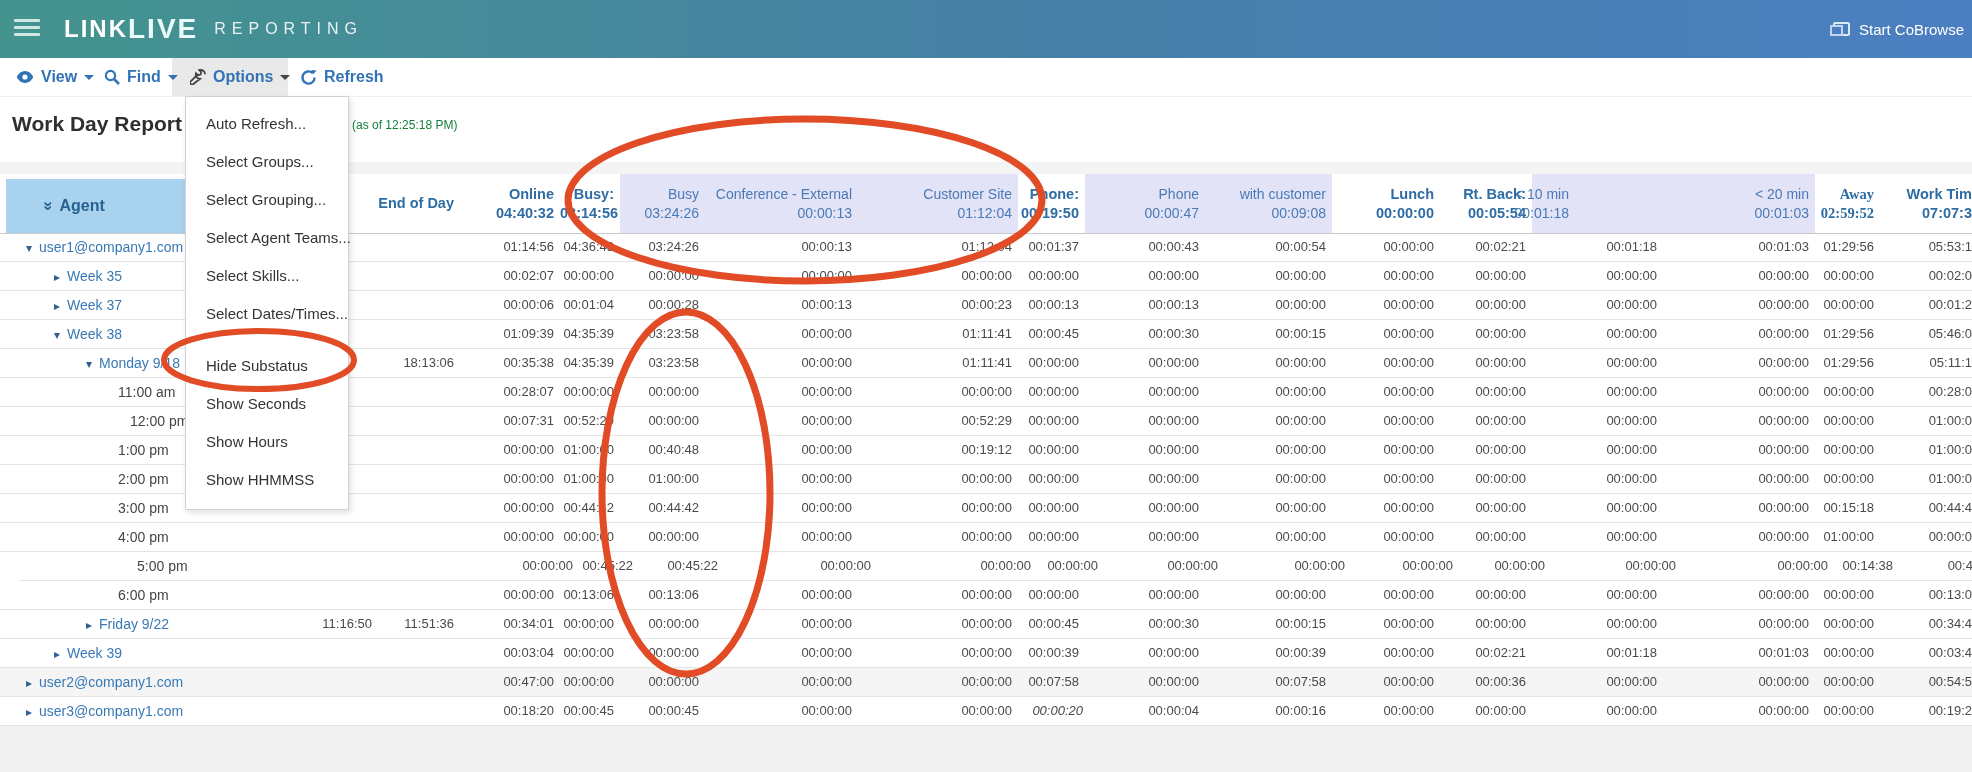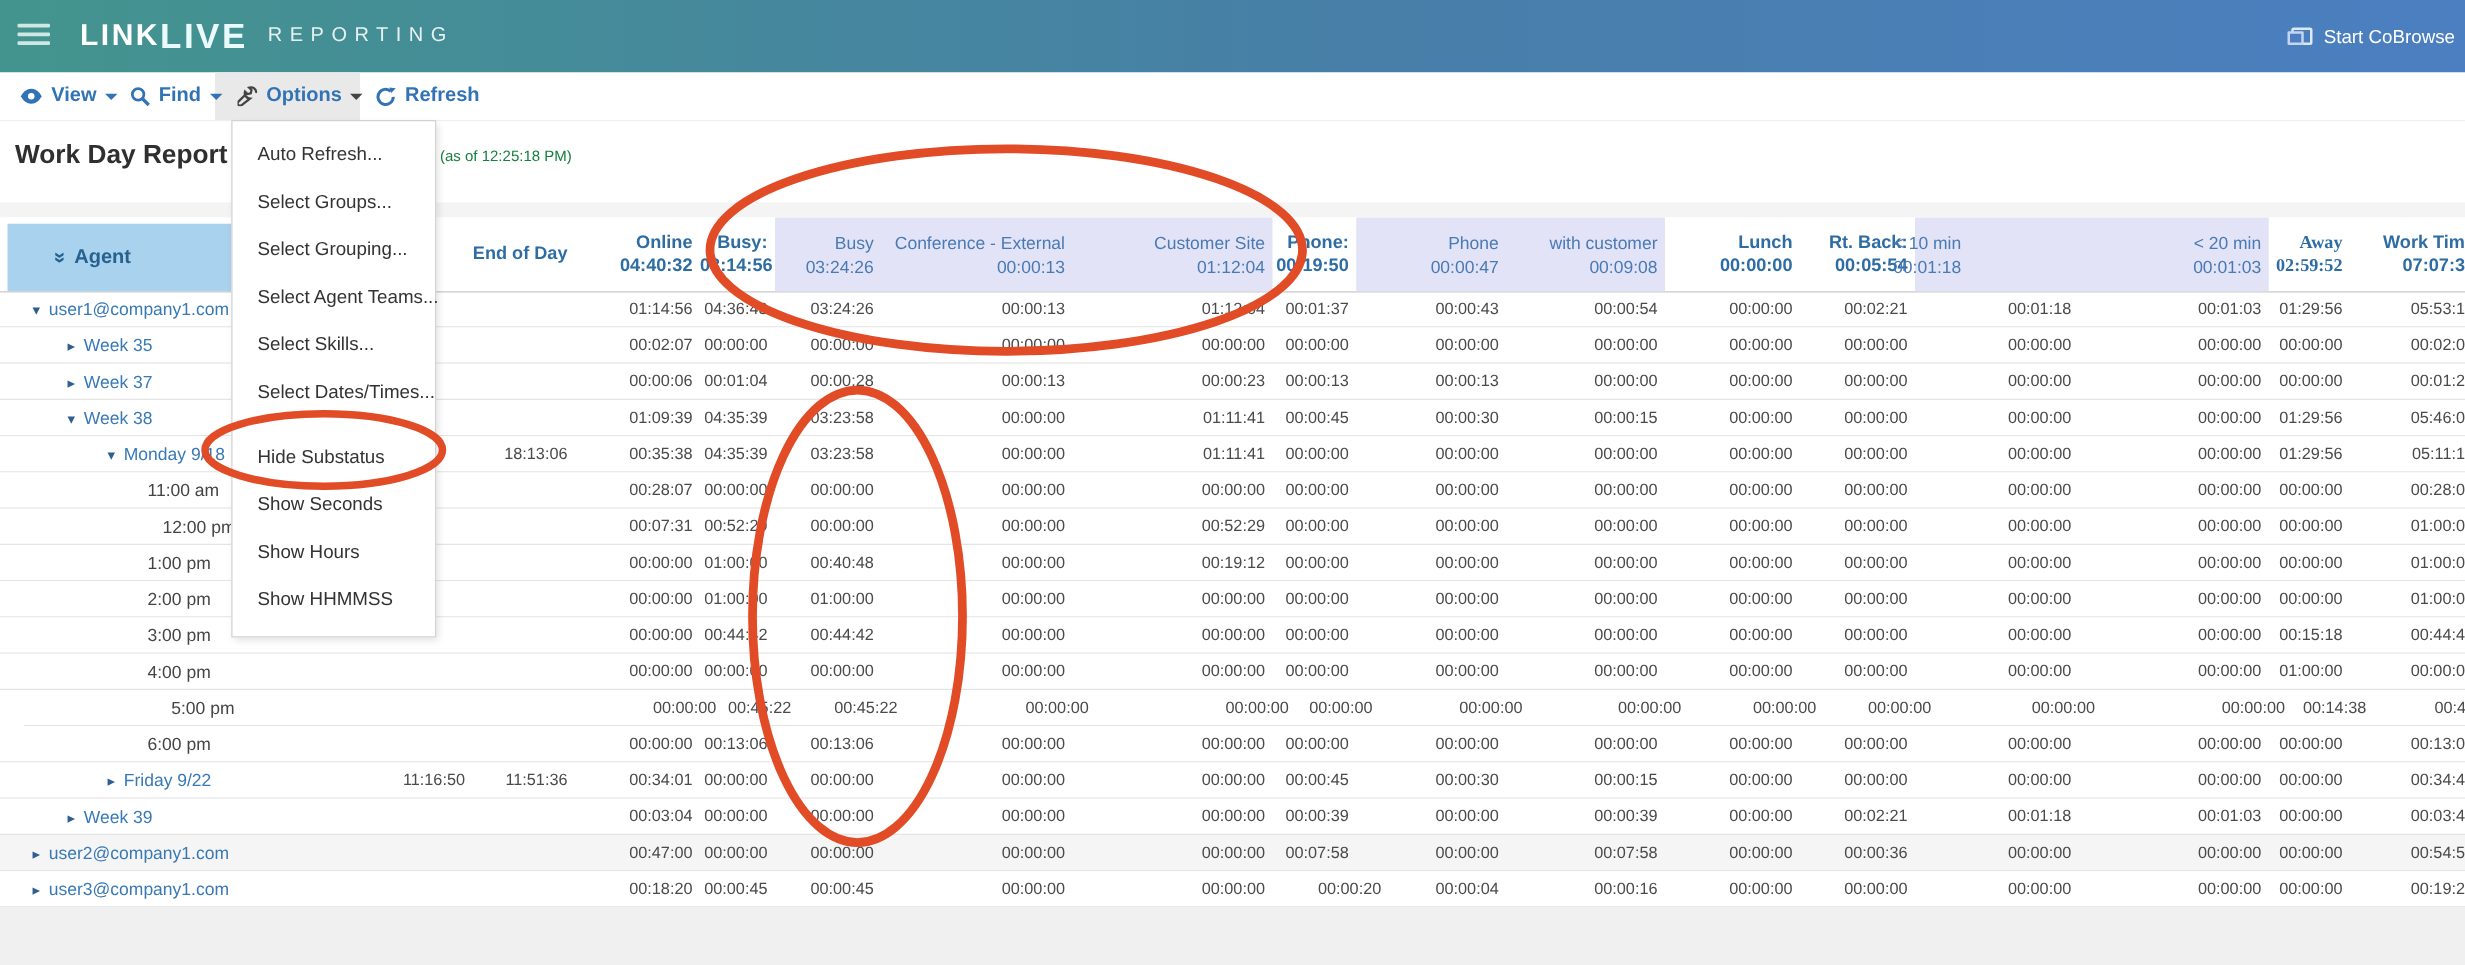--- a/index.html
+++ b/index.html
@@ -489,21 +489,21 @@
         <div class="cell" style="left: 1815px; width: 65px;">00:00:00</div>
         <div class="cell" style="left: 1892px; width: 86px;">00:54:5</div>
       </div>
       <div class="trow" style="top: 464px;">
         <div class="tree" style="left: 26px;"><span class="arrow">▸</span><span class="lab">user3@company1.com</span></div>
         <div class="cell" style="left: 466px; width: 94px;">00:18:20</div>
         <div class="cell" style="left: 560px; width: 60px;">00:00:45</div>
         <div class="cell" style="left: 620px; width: 85px;">00:00:45</div>
         <div class="cell" style="left: 705px; width: 153px;">00:00:00</div>
         <div class="cell" style="left: 858px; width: 160px;">00:00:00</div>
-        <div class="cell" style="left: 1044px; width: 67px;">00:00:20</div>
+        <div class="cell" style="left: 1022px; width: 67px; font-style: italic;">00:00:20</div>
         <div class="cell" style="left: 1085px; width: 120px;">00:00:04</div>
         <div class="cell" style="left: 1205px; width: 127px;">00:00:16</div>
         <div class="cell" style="left: 1332px; width: 108px;">00:00:00</div>
         <div class="cell" style="left: 1440px; width: 92px;">00:00:00</div>
         <div class="cell" style="left: 1532px; width: 131px;">00:00:00</div>
         <div class="cell" style="left: 1663px; width: 152px;">00:00:00</div>
         <div class="cell" style="left: 1815px; width: 65px;">00:00:00</div>
         <div class="cell" style="left: 1892px; width: 86px;">00:19:2</div>
       </div>
     </div>

